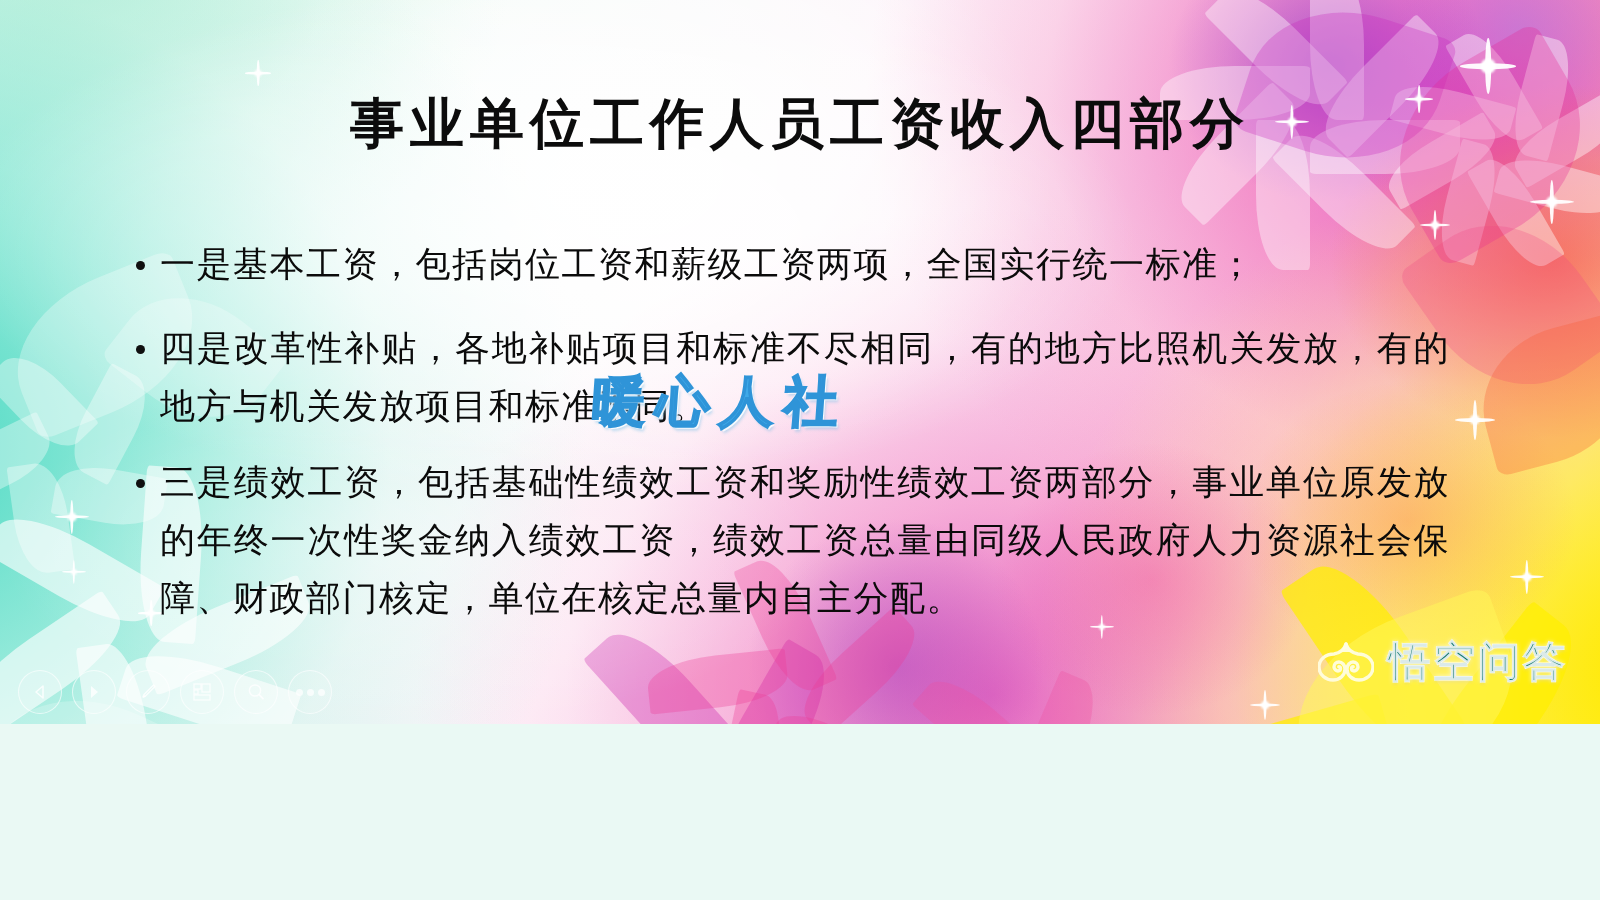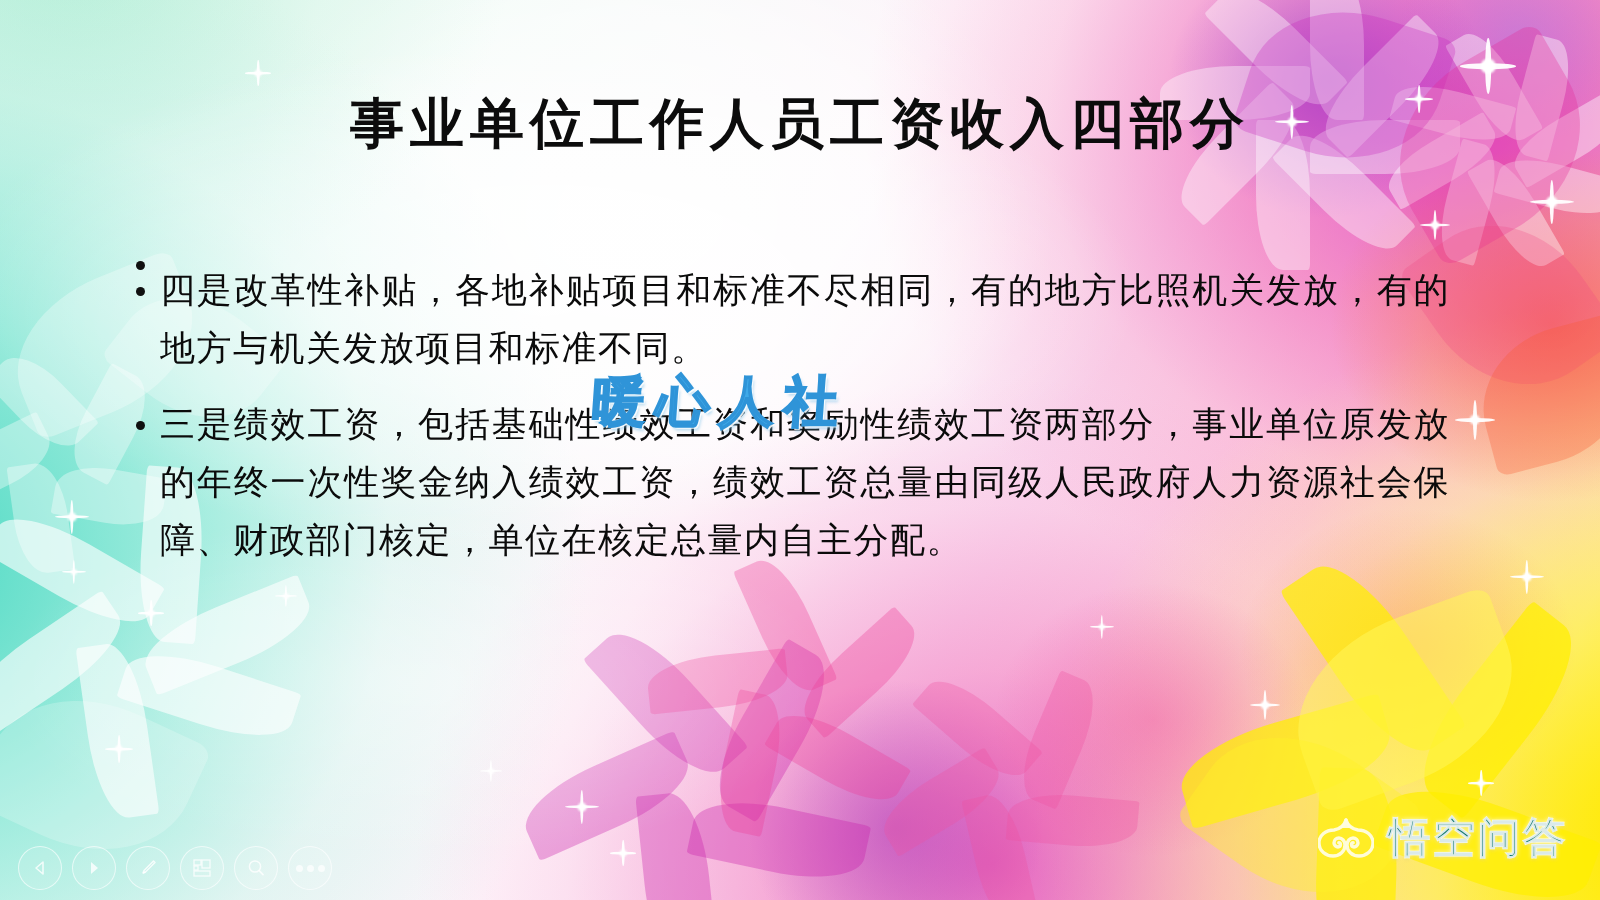--- a/index.html
+++ b/index.html
@@ -4,21 +4,21 @@
 <style>
   * { margin:0; padding:0; box-sizing:border-box; }
   html,body { width:1600px; height:900px; overflow:hidden; }
   body {
     font-family:"DejaVu Sans", sans-serif;
     background:#eaf9f4;
   }
 
   #slide {
     position:relative;
-    width:1600px; height:900px;
+    width:1600px; height:724px;
     overflow:hidden;
     background:#ffffff;
     padding-left:8px;
   }
 
   
   .bg { position:absolute; inset:0; }
 
   
   .bg-base {
@@ -343,20 +343,21 @@
 
   <div class="bg bg-bloom"></div>
 
   <div class="content">
 
     <div class="slide-title">事业单位工作人员工资收入四部分</div>
 
     <div class="bullets">
       <div class="bullet" id="b1">
         <span class="dot"></span>
+        <span>一是基本工资，包括岗位工资和薪级工资两项，全国实行统一标准；</span>
       </div>
       <div class="bullet" id="b4">
         <span class="dot"></span>
         <span>四是改革性补贴，各地补贴项目和标准不尽相同，有的地方比照机关发放，有的地方与机关发放项目和标准不同。</span>
       </div>
       <div class="bullet" id="b3">
         <span class="dot"></span>
         <span>三是绩效工资，包括基础性绩效工资和奖励性绩效工资两部分，事业单位原发放的年终一次性奖金纳入绩效工资，绩效工资总量由同级人民政府人力资源社会保障、财政部门核定，单位在核定总量内自主分配。</span>
       </div>
     </div>

